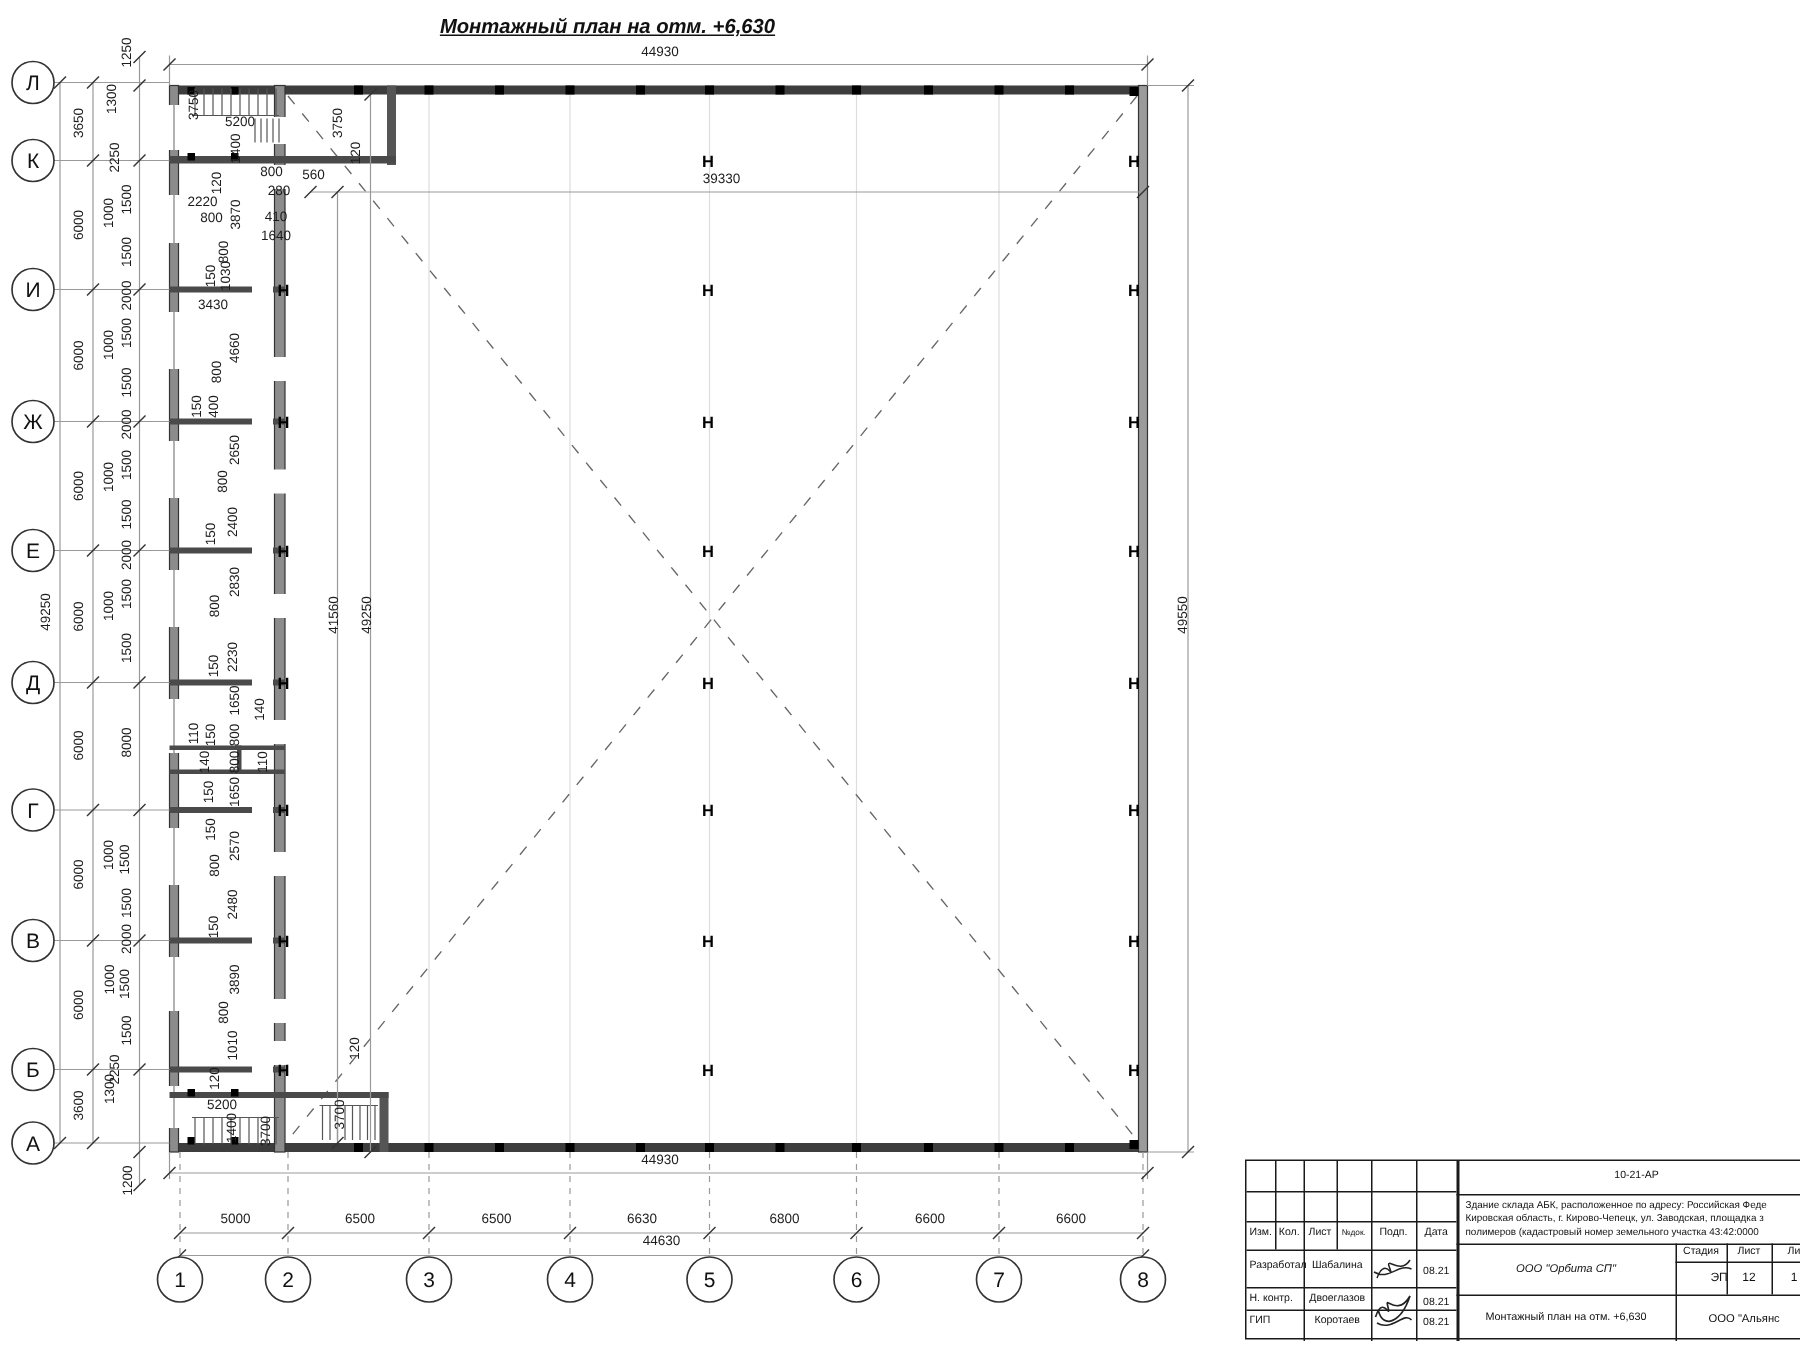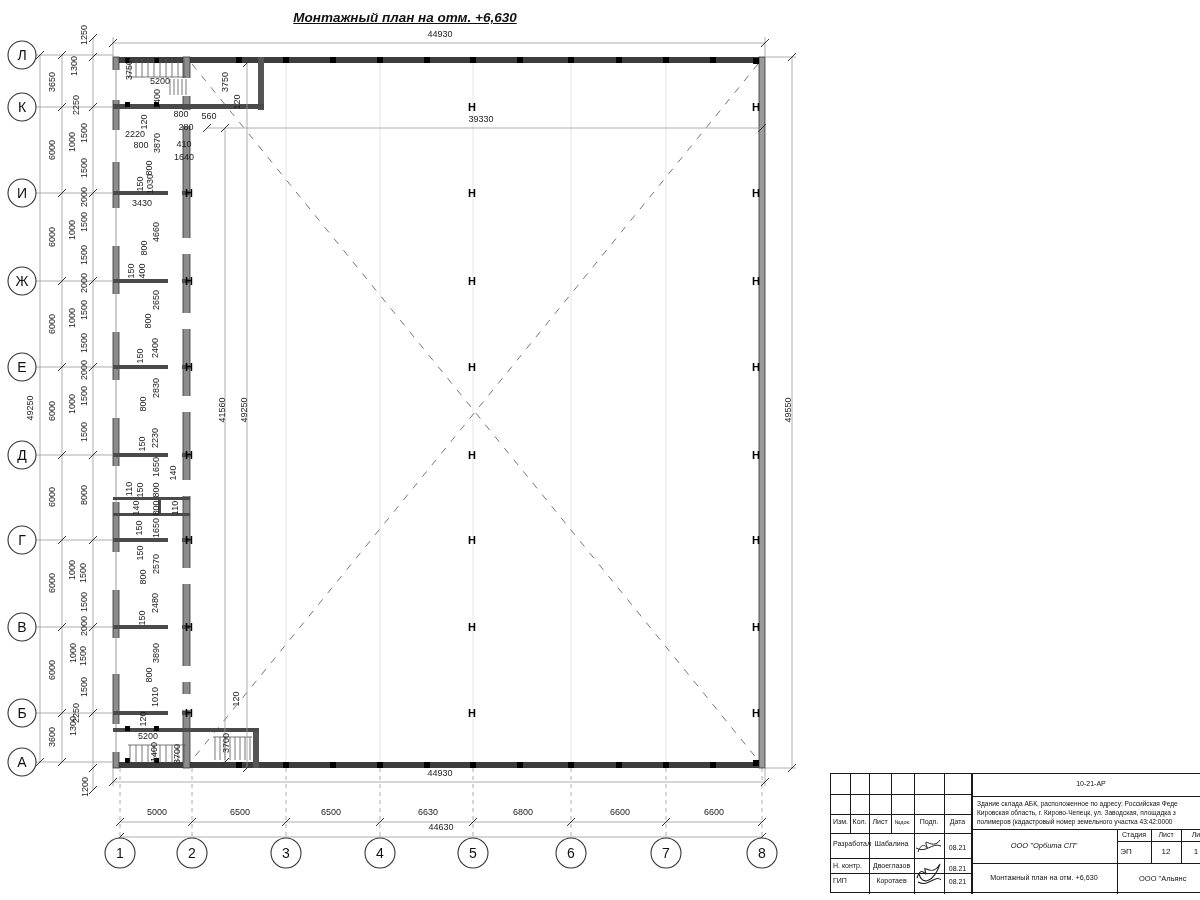--- a/index.html
+++ b/index.html
@@ -427,19 +427,19 @@
 
   <span class="tbt c" style="left:140px;top:6px;width:240px">10-21-АР</span>
   <span class="tbt" style="left:146px;top:26px;font-size:6.6px">Здание склада АБК, расположенное по адресу: Российская Феде</span>
   <span class="tbt" style="left:146px;top:35px;font-size:6.6px">Кировская область, г. Кирово-Чепецк, ул. Заводская, площадка з</span>
   <span class="tbt" style="left:146px;top:44px;font-size:6.6px">полимеров (кадастровый номер земельного участка 43:42:0000</span>
   <span class="tbt c it" style="left:140px;top:67px;width:146px;font-size:7.5px">ООО "Орбита СП"</span>
   <span class="tbt c" style="left:140px;top:99px;width:146px;font-size:7.2px">Монтажный план на отм. +6,630</span>
   <span class="tbt c" style="left:286px;top:57px;width:34px">Стадия</span>
   <span class="tbt c" style="left:320px;top:57px;width:30px">Лист</span>
   <span class="tbt c" style="left:350px;top:57px;width:30px">Ли</span>
-  <span class="tbt c" style="left:278px;top:73px;width:34px;font-size:8px">ЭП</span>
+  <span class="tbt c" style="left:298px;top:73px;width:34px;font-size:8px">ЭП</span>
   <span class="tbt c" style="left:320px;top:73px;width:30px;font-size:8px">12</span>
   <span class="tbt c" style="left:350px;top:73px;width:30px;font-size:8px">1</span>
   <span class="tbt" style="left:308px;top:100px;font-size:7.5px">ООО "Альянс</span>
 </div>
 
 </div>
 
 </body></html>

